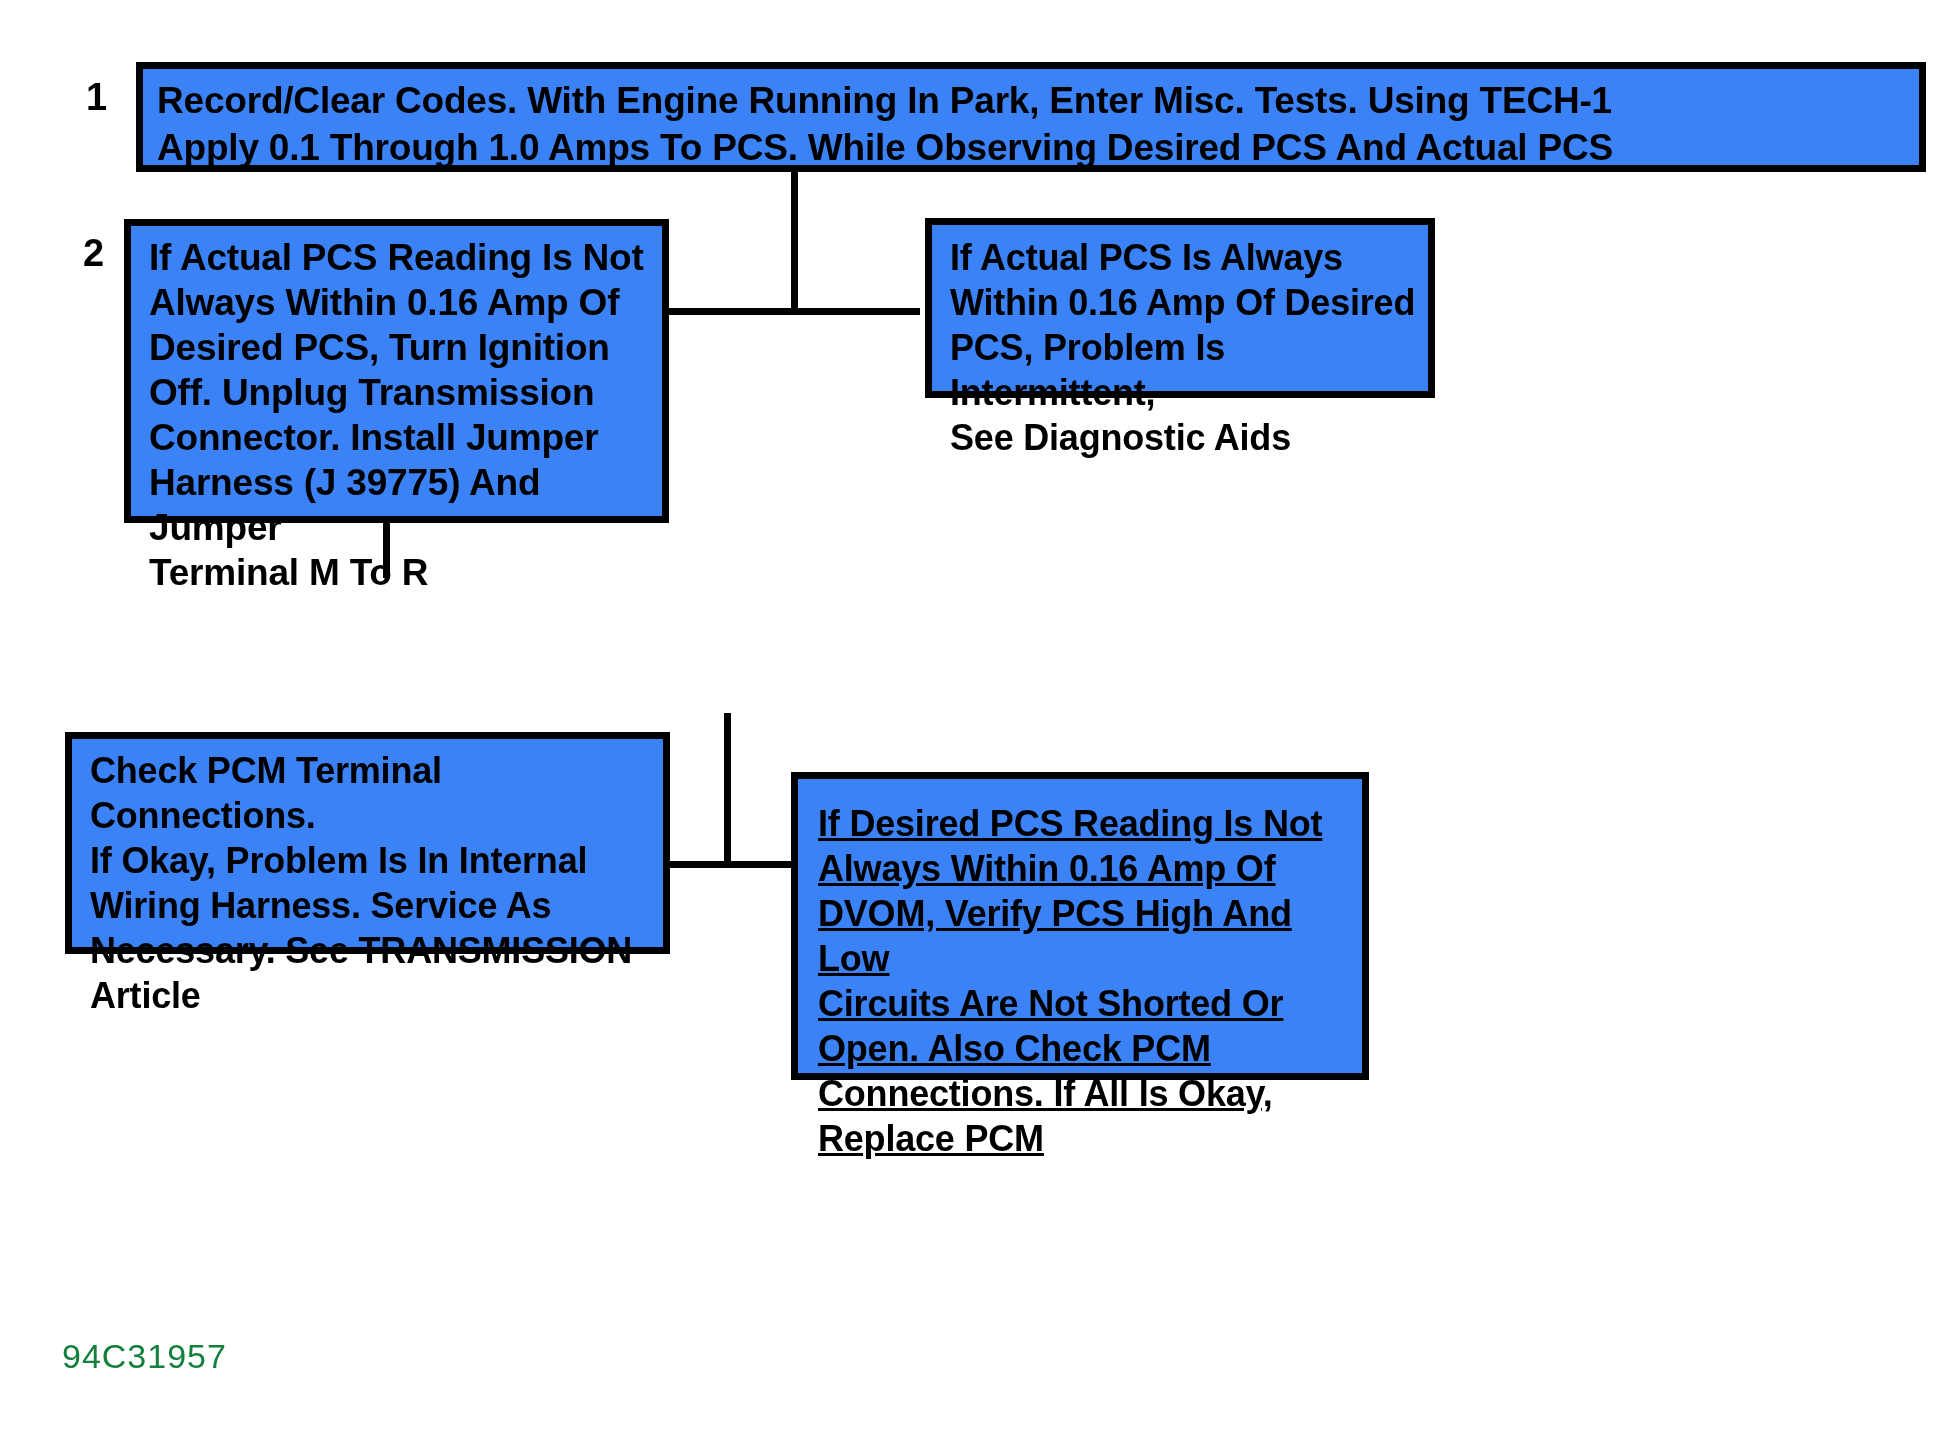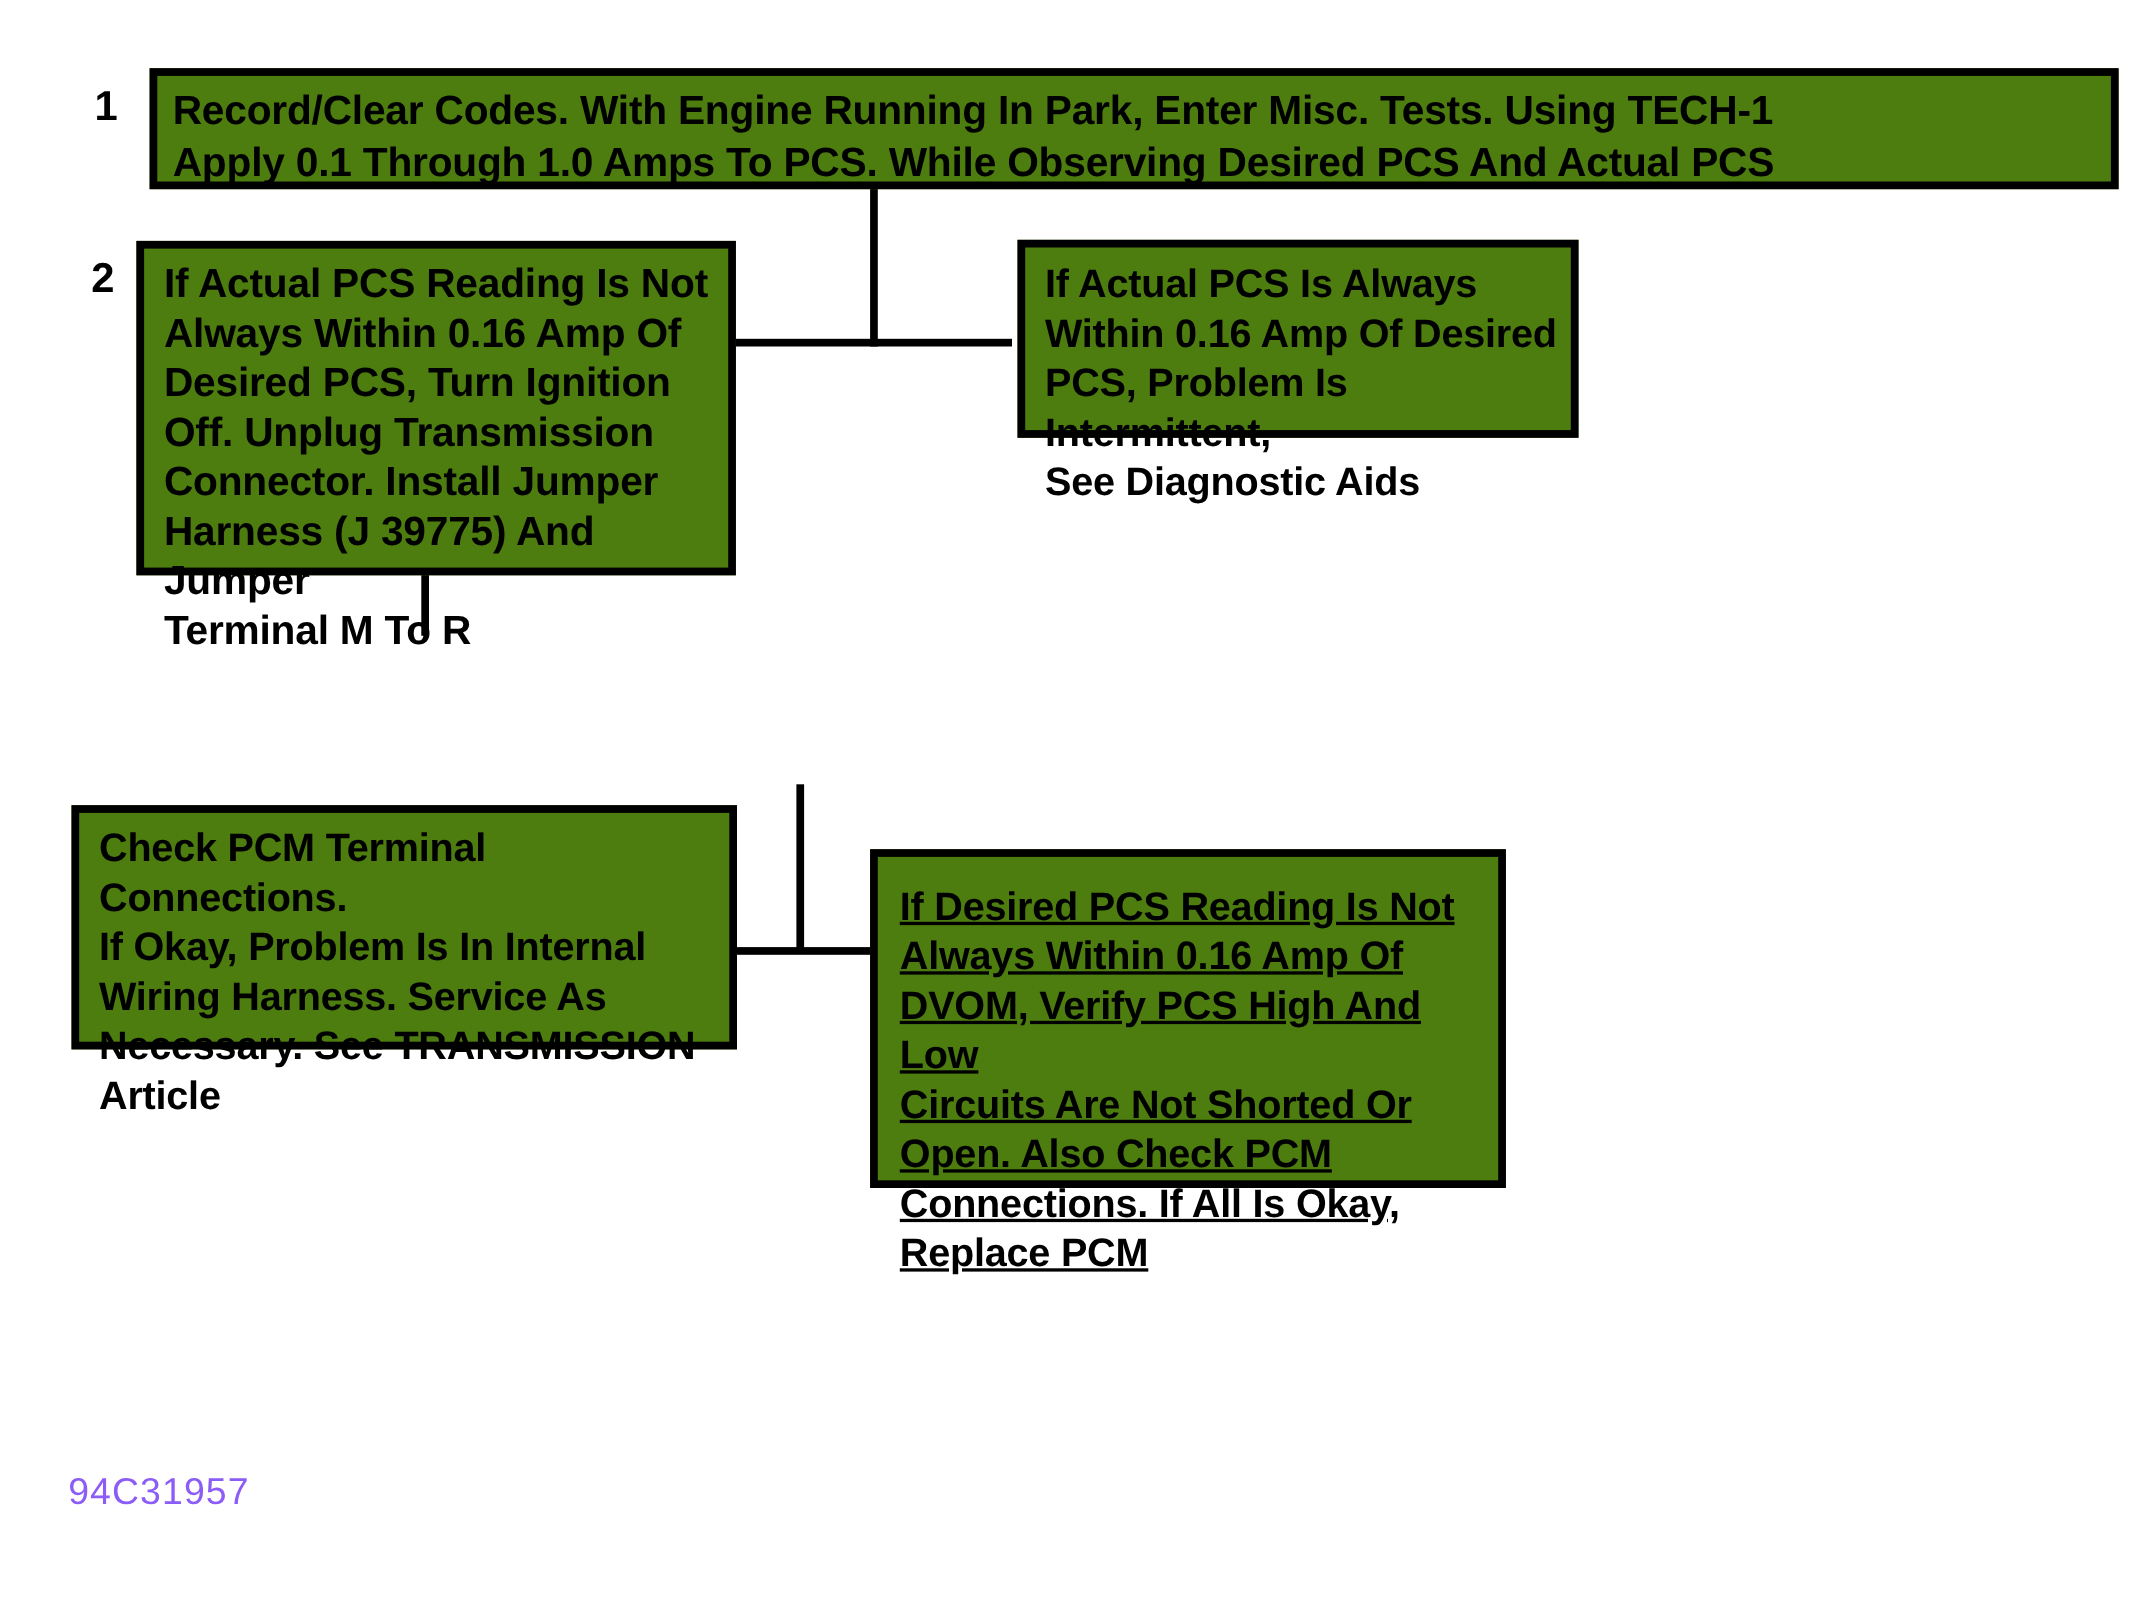--- a/index.html
+++ b/index.html
@@ -16,21 +16,21 @@
     height: 1453px;
     background: #ffffff;
     overflow: hidden;
   }
 
   
   .box {
     position: absolute;
     box-sizing: border-box;
     border: 7px solid #000000;
-    background: #4d7c0f;
+    background: #3b82f6;
     color: #000000;
     font-weight: bold;
     letter-spacing: -0.2px;
     z-index: 5;
   }
   .box .txt {
     display: block;
     white-space: pre-line;
   }
 
@@ -108,21 +108,21 @@
   #conn-3-bus   { left: 667px; top: 861px;  width: 128px; }
 
   
   #footer-code {
     position: absolute;
     left: 62px; top: 1337px;
     font-family: "Liberation Sans", sans-serif;
     font-size: 34px;
     font-weight: normal;
     letter-spacing: 1px;
-    color: #8b5cf6;
+    color: #15803d;
   }
 </style>
 </head>
 <body>
 
 <div id="page">
 
   <div class="step-num" id="num-1">1</div>
 
   <div class="step-num" id="num-2">2</div>

